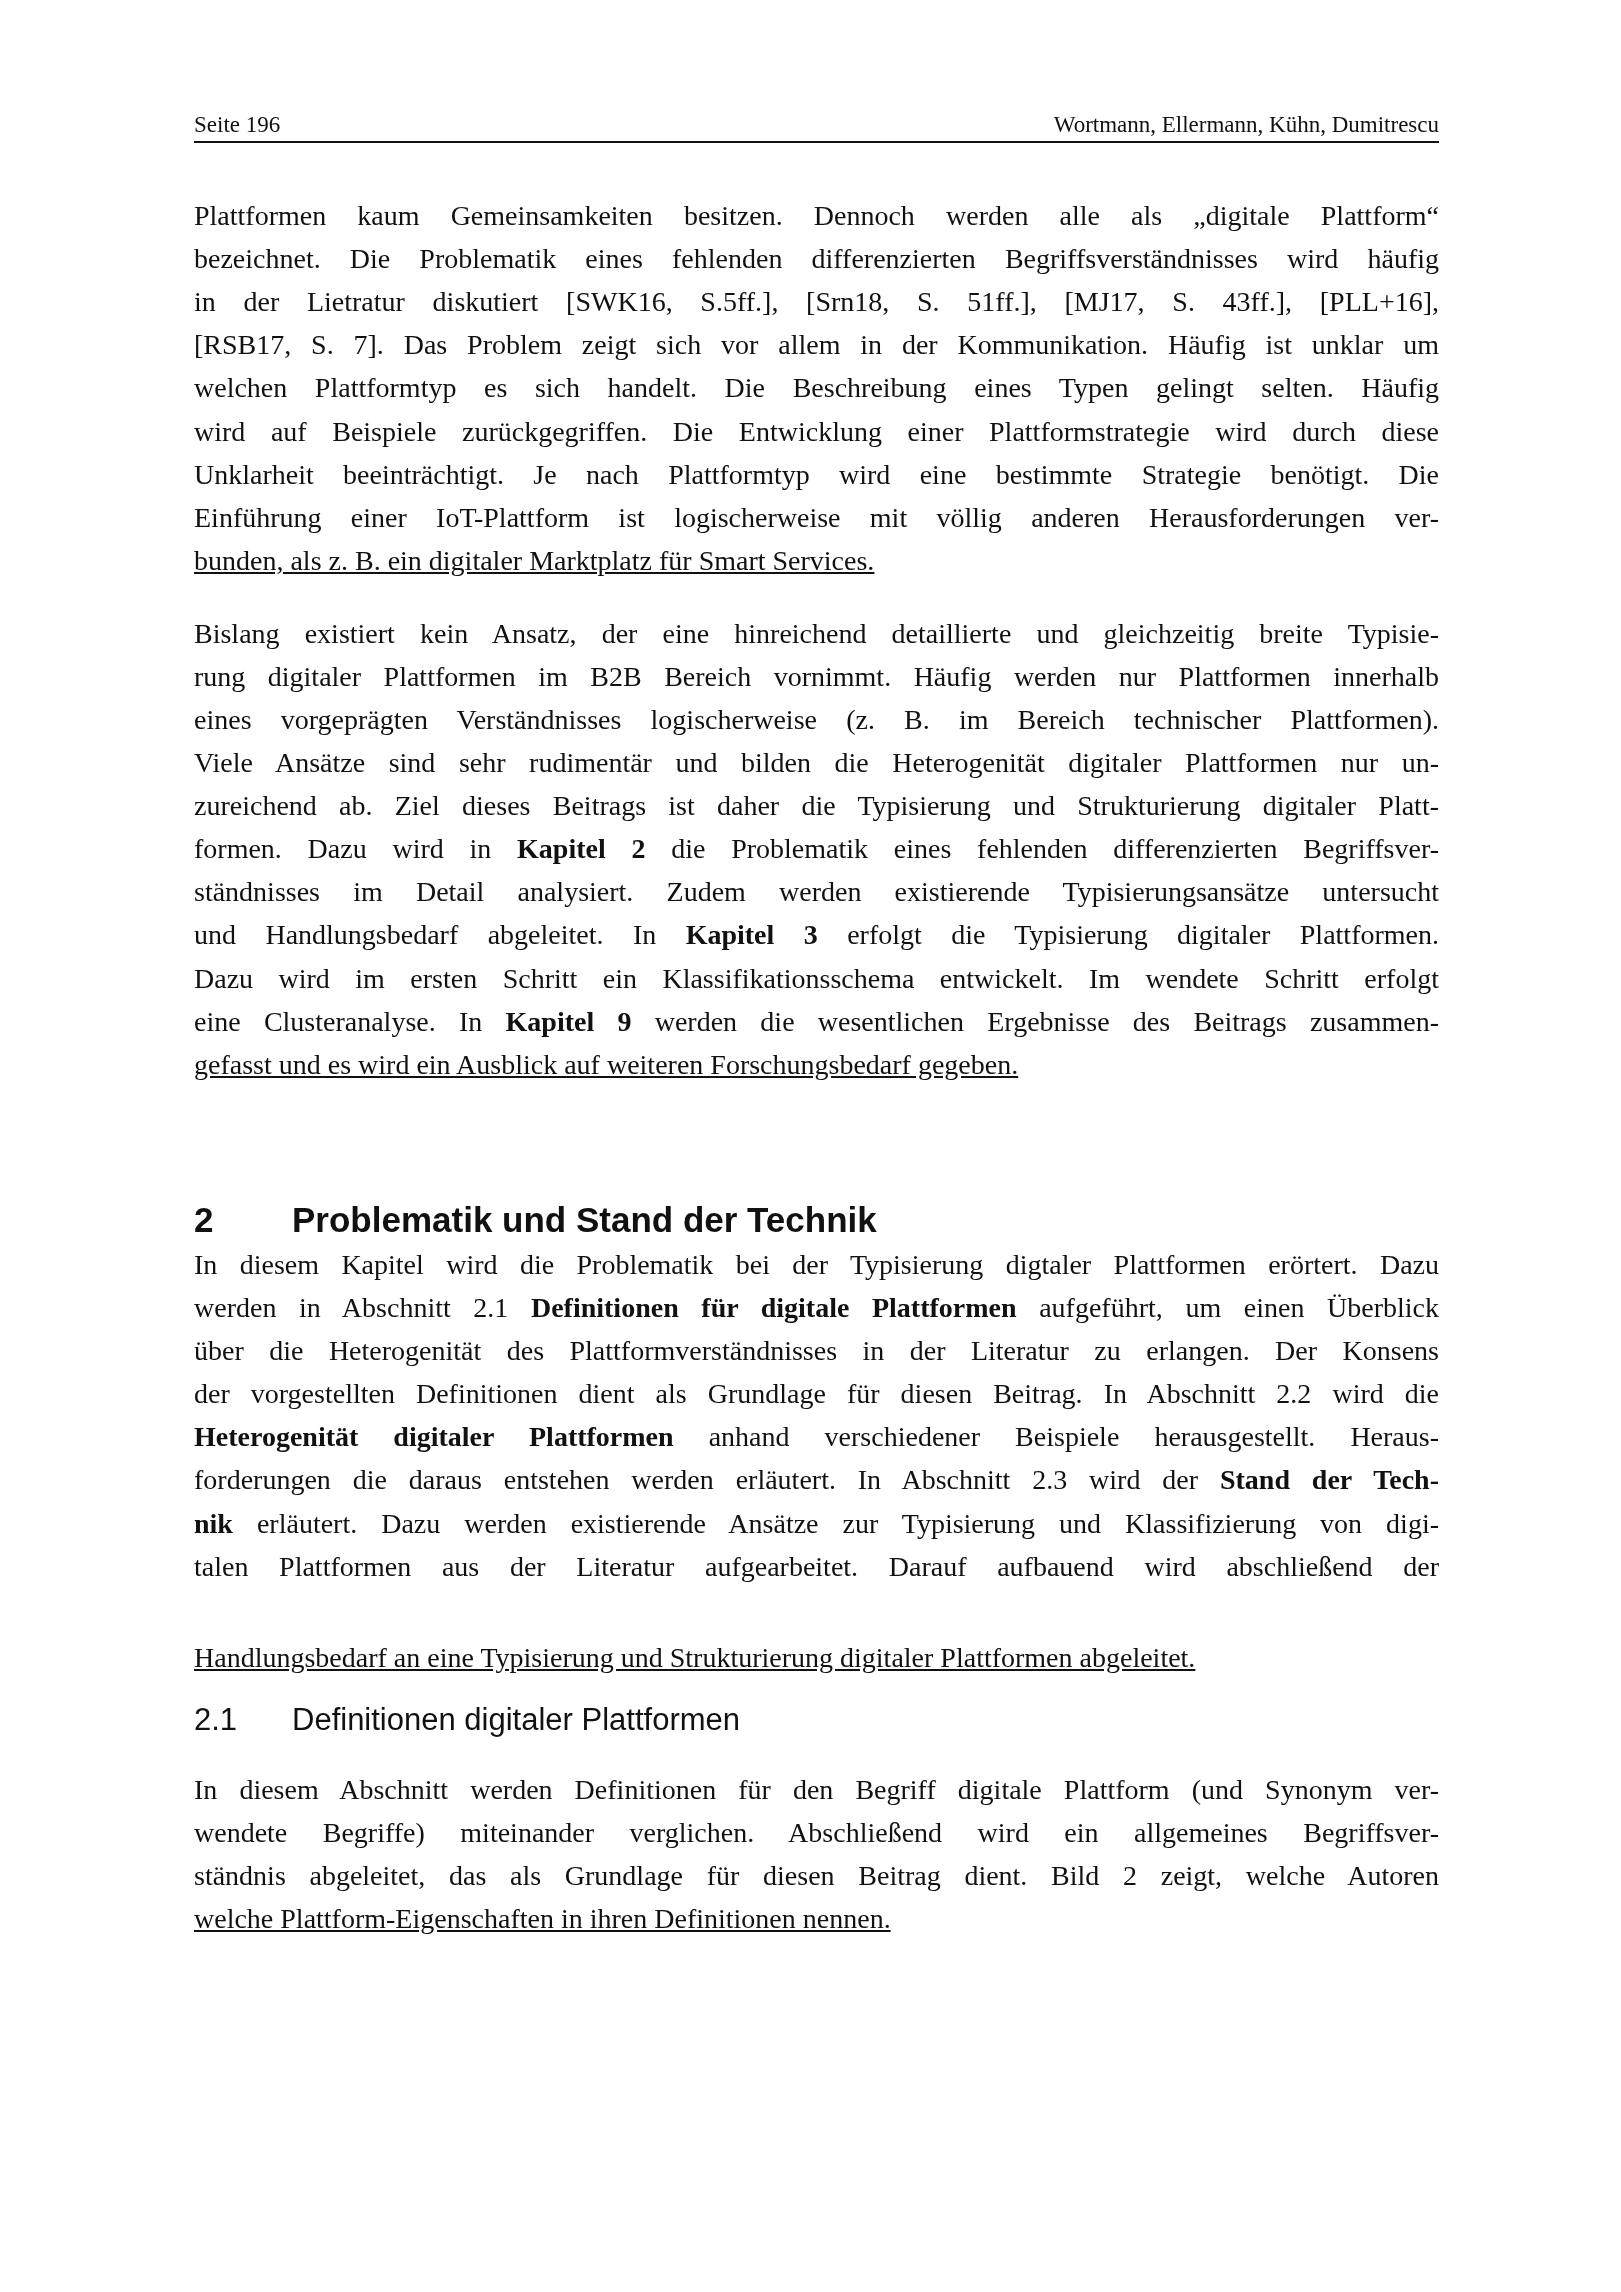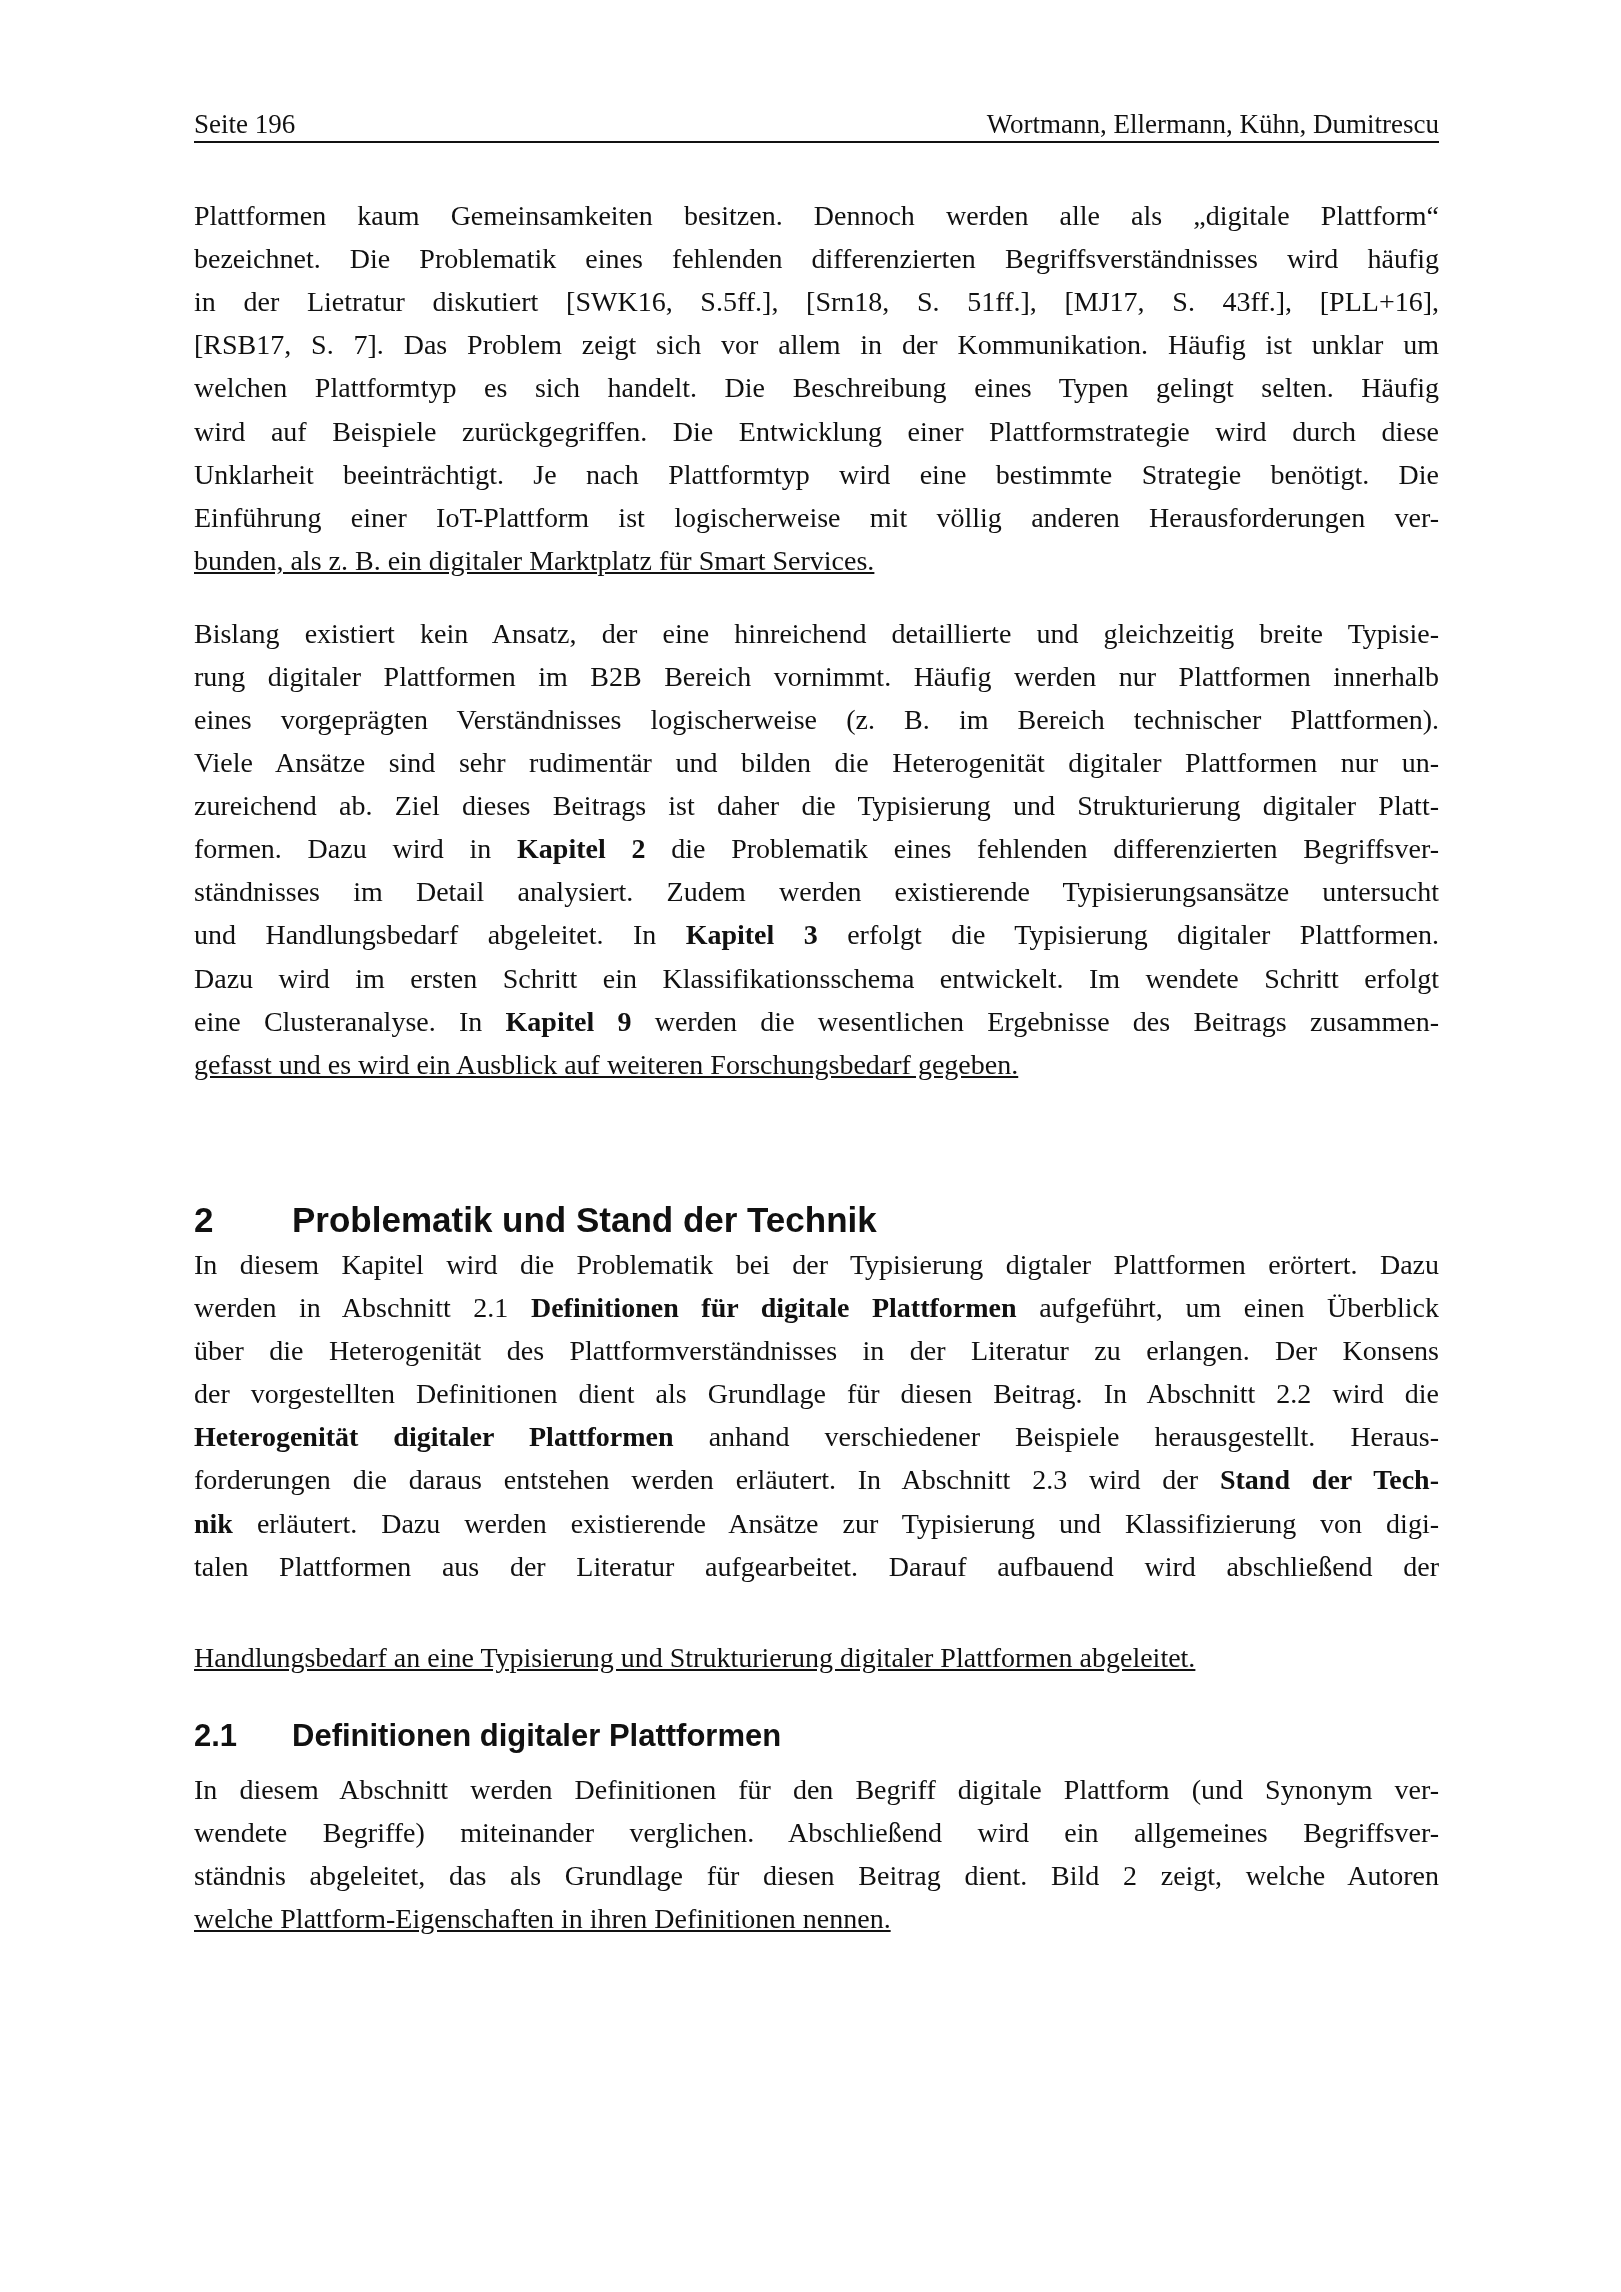--- a/index.html
+++ b/index.html
@@ -1,30 +1,30 @@
 <!DOCTYPE html>
 <html><head>
 <meta charset="utf-8">
 <style>
   html, body { margin: 0; padding: 0; background: #ffffff; }
   body { width: 1621px; height: 2293px; position: relative; overflow: hidden; color: #111; }
   .page { position: absolute; left: 194px; top: 0; width: 1245px; }
   .header { position: absolute; top: 110px; left: 0; width: 1245px; height: 33px;
-    font-family: "Liberation Serif", serif; font-size: 27px; line-height: 29px; }
+    font-family: "Liberation Serif", serif; font-size: 23px; line-height: 29px; }
   .header .left { position: absolute; left: 0; top: 0; }
   .header .right { position: absolute; right: 0; top: 0; }
   .header-rule { position: absolute; top: 141px; left: 0; width: 1245px; height: 2px; background: #111; }
   .line { position: absolute; left: 0; width: 1245px; font-family: "Liberation Serif", serif;
     font-size: 28px; line-height: 35px; white-space: nowrap; text-align: justify; text-align-last: justify; }
   .line.last { text-align-last: left; text-decoration: underline; }
   .line b { font-weight: bold; }
   .h1 { position: absolute; left: 0; font-family: "Liberation Sans", sans-serif; font-weight: bold;
     font-size: 35px; line-height: 43px; white-space: nowrap; margin-top: 28px; }
-  .h2 { position: absolute; left: 0; font-family: "Liberation Sans", sans-serif; font-weight: bold;
-    font-size: 31px; line-height: 39px; white-space: nowrap; margin-top: 16px; }
+  .h2 { position: absolute; left: 0; font-family: "Liberation Sans", sans-serif; font-weight: normal;
+    font-size: 31px; line-height: 39px; white-space: nowrap; }
   .h-num { display: inline-block; width: 98px; }
 </style>
 </head>
 <body>
 
 <div class="page">
 
   <div class="header">
     <span class="left">Seite 196</span>
     <span class="right">Wortmann, Ellermann, Kühn, Dumitrescu</span>

